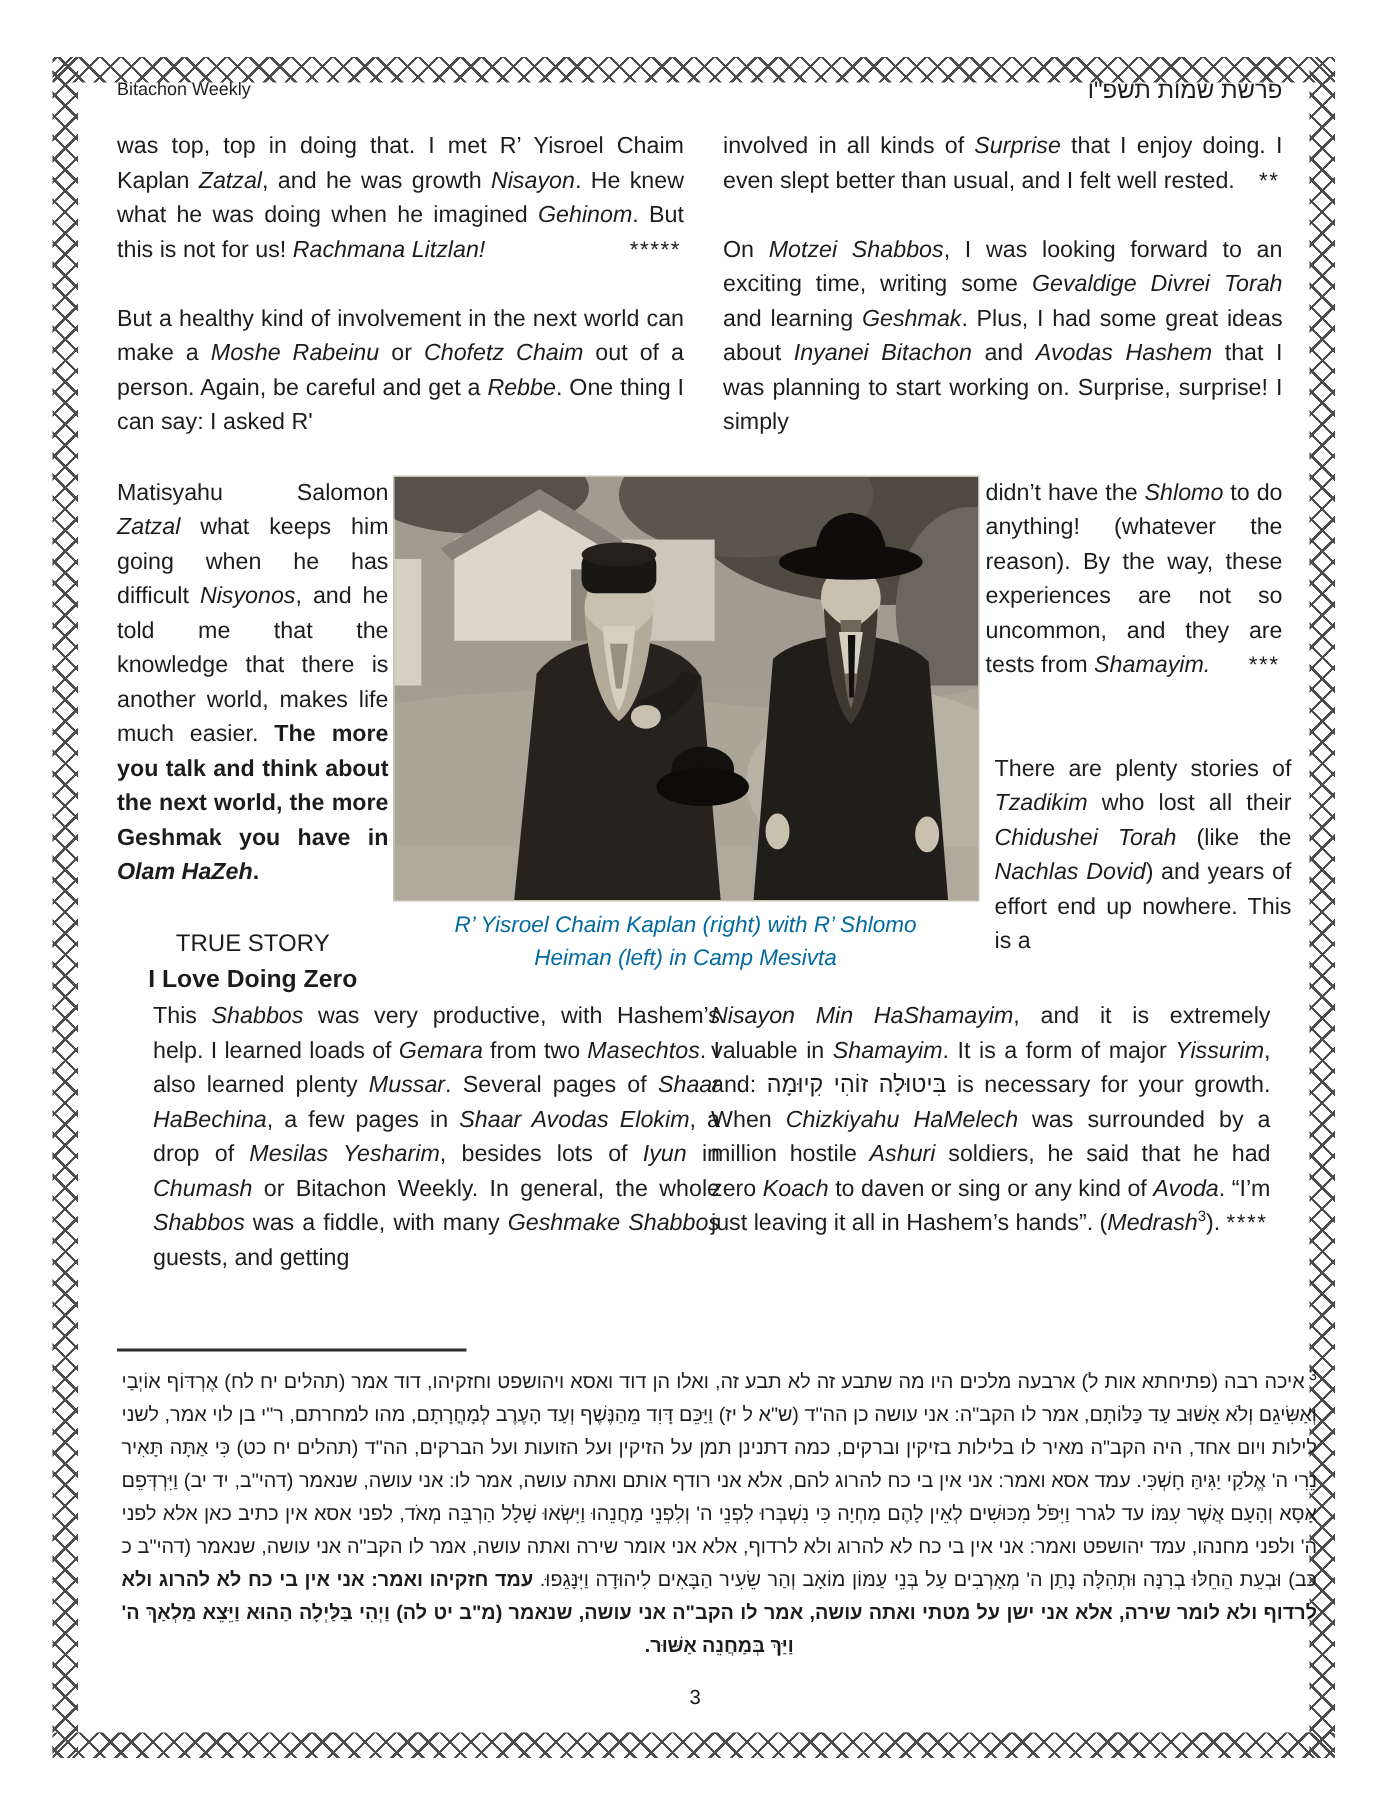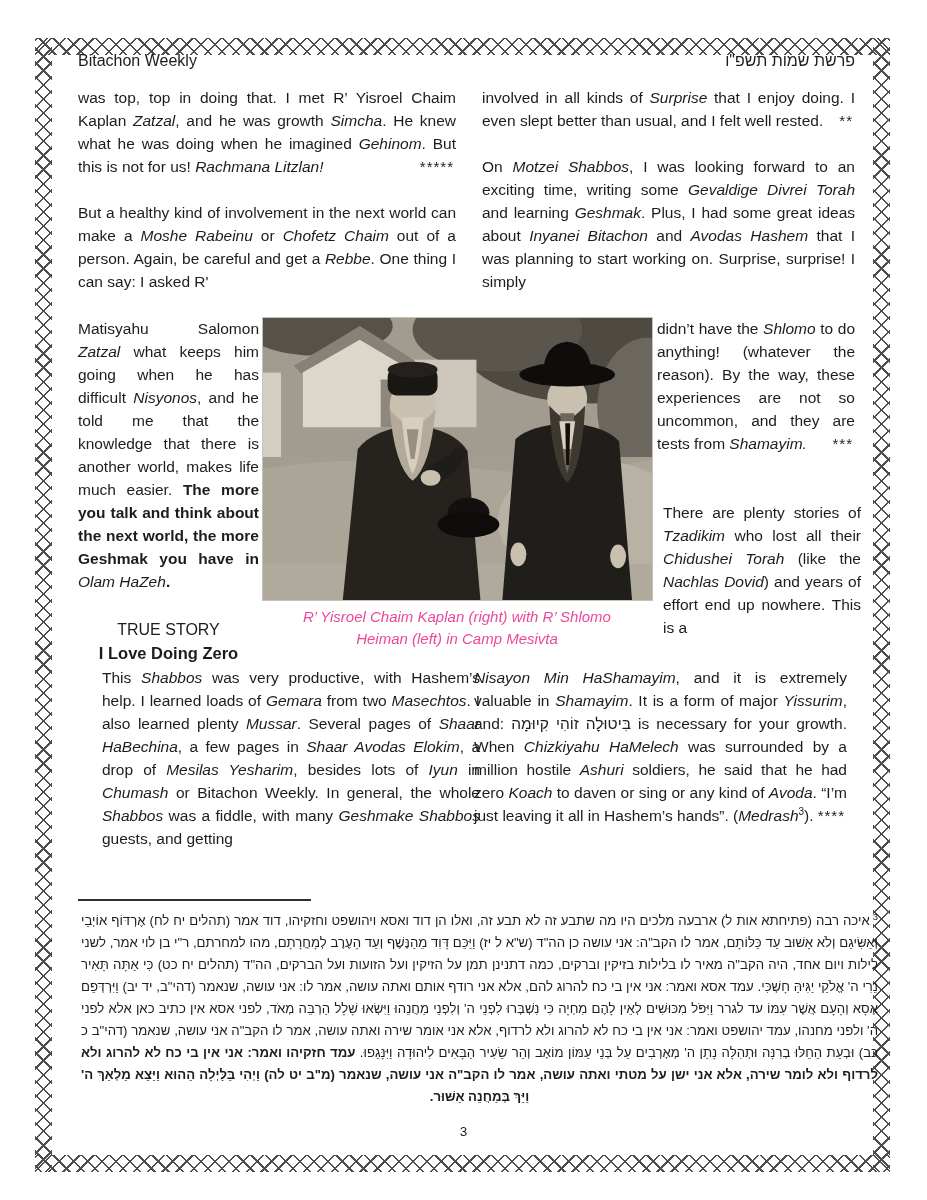--- a/index.html
+++ b/index.html
@@ -6,54 +6,54 @@
   body{width:927px;height:1200px;position:relative;background:#ffffff;
        font-family:"Liberation Sans","DejaVu Sans",sans-serif;color:#1c1c1c;overflow:hidden;}
   .band{position:absolute;
     background:
       repeating-linear-gradient(45deg, rgba(0,0,0,0) 0 4px, #4d4d4d 4px 5.6px, rgba(0,0,0,0) 5.6px 10px),
       repeating-linear-gradient(-45deg, rgba(0,0,0,0) 0 4px, #4d4d4d 4px 5.6px, rgba(0,0,0,0) 5.6px 10px);}
   .band-top{left:35px;top:38px;width:855px;height:17px;}
   .band-bottom{left:35px;top:1155px;width:855px;height:17px;}
   .band-left{left:35px;top:38px;width:17px;height:1134px;}
   .band-right{left:873px;top:38px;width:17px;height:1134px;}
-  .hdr{position:absolute;top:52px;font-size:16px;}
+  .hdr{position:absolute;top:52px;font-size:12px;}
   .hdr-left{left:78px;}
   .hdr-right{right:72px;direction:rtl;font-size:16px;}
   .para{position:absolute;text-align:justify;text-justify:inter-word;font-size:15.5px;line-height:23px;}
   .stars{position:absolute;right:2px;bottom:0;font-size:15px;letter-spacing:1px;line-height:23px;}
   .it{font-style:italic;}
   .bd{font-weight:bold;}
-  .bdit{font-weight:normal;font-style:italic;}
+  .bdit{font-weight:bold;font-style:italic;}
   sup{font-size:10px;line-height:0;}
   .heading{position:absolute;text-align:center;font-size:16px;line-height:22px;}
   .photo{position:absolute;left:262px;top:317px;width:391px;height:284px;}
   .photo svg{display:block;width:100%;height:100%;border:1px solid #c8c2b6;box-sizing:border-box;}
   .caption{position:absolute;left:277px;top:606px;width:360px;text-align:center;
-           font-style:italic;font-size:15px;line-height:22px;color:#ec4899;}
+           font-style:italic;font-size:15px;line-height:22px;color:#0369a1;}
   .fn-rule{position:absolute;left:78px;top:899px;width:233px;border-top:2px solid #2e2e2e;}
   .footnote{position:absolute;left:60px;top:910px;width:797px;direction:rtl;
             text-align:justify;text-align-last:center;text-justify:inter-word;
             font-size:13.2px;line-height:22px;margin-left:21px;}
   .footnote sup{font-size:9.5px;margin-left:3px;}
   .pagenum{position:absolute;left:0;right:0;top:1124px;text-align:center;font-size:13.5px;}
 </style>
 </head>
 <body>
 
 <div class="band band-top"></div>
 <div class="band band-bottom"></div>
 <div class="band band-left"></div>
 <div class="band band-right"></div>
 
 <div class="hdr hdr-left">Bitachon Weekly</div>
 <div class="hdr hdr-right">פרשת שמות תשפ"ו</div>
 
 <div class="para" style="left:78px;top:86px;width:378px;">
-  <span><span>was top, top in doing that. I met R’ Yisroel Chaim Kaplan </span><span class="it">Zatzal</span><span>, and he was growth </span><span class="it">Simcha</span><span>. He knew what he was doing when he imagined </span><span class="it">Gehinom</span><span>. But this is not for us! </span><span class="it">Rachmana Litzlan!</span></span>
+  <span><span>was top, top in doing that. I met R’ Yisroel Chaim Kaplan </span><span class="it">Zatzal</span><span>, and he was growth </span><span class="it">Nisayon</span><span>. He knew what he was doing when he imagined </span><span class="it">Gehinom</span><span>. But this is not for us! </span><span class="it">Rachmana Litzlan!</span></span>
   <span class="stars">*****</span>
 </div>
 <div class="para" style="left:78px;top:201px;width:378px;">
   <span><span>But a healthy kind of involvement in the next world can make a </span><span class="it">Moshe Rabeinu</span><span> or </span><span class="it">Chofetz Chaim</span><span> out of a person. Again, be careful and get a </span><span class="it">Rebbe</span><span>. One thing I can say: I asked R'</span></span>
 </div>
 
 <div class="para" style="left:482px;top:86px;width:373px;">
   <span><span>involved in all kinds of </span><span class="it">Surprise</span><span> that I enjoy doing. I even slept better than usual, and I felt well rested.</span></span>
   <span class="stars">**</span>
 </div>

